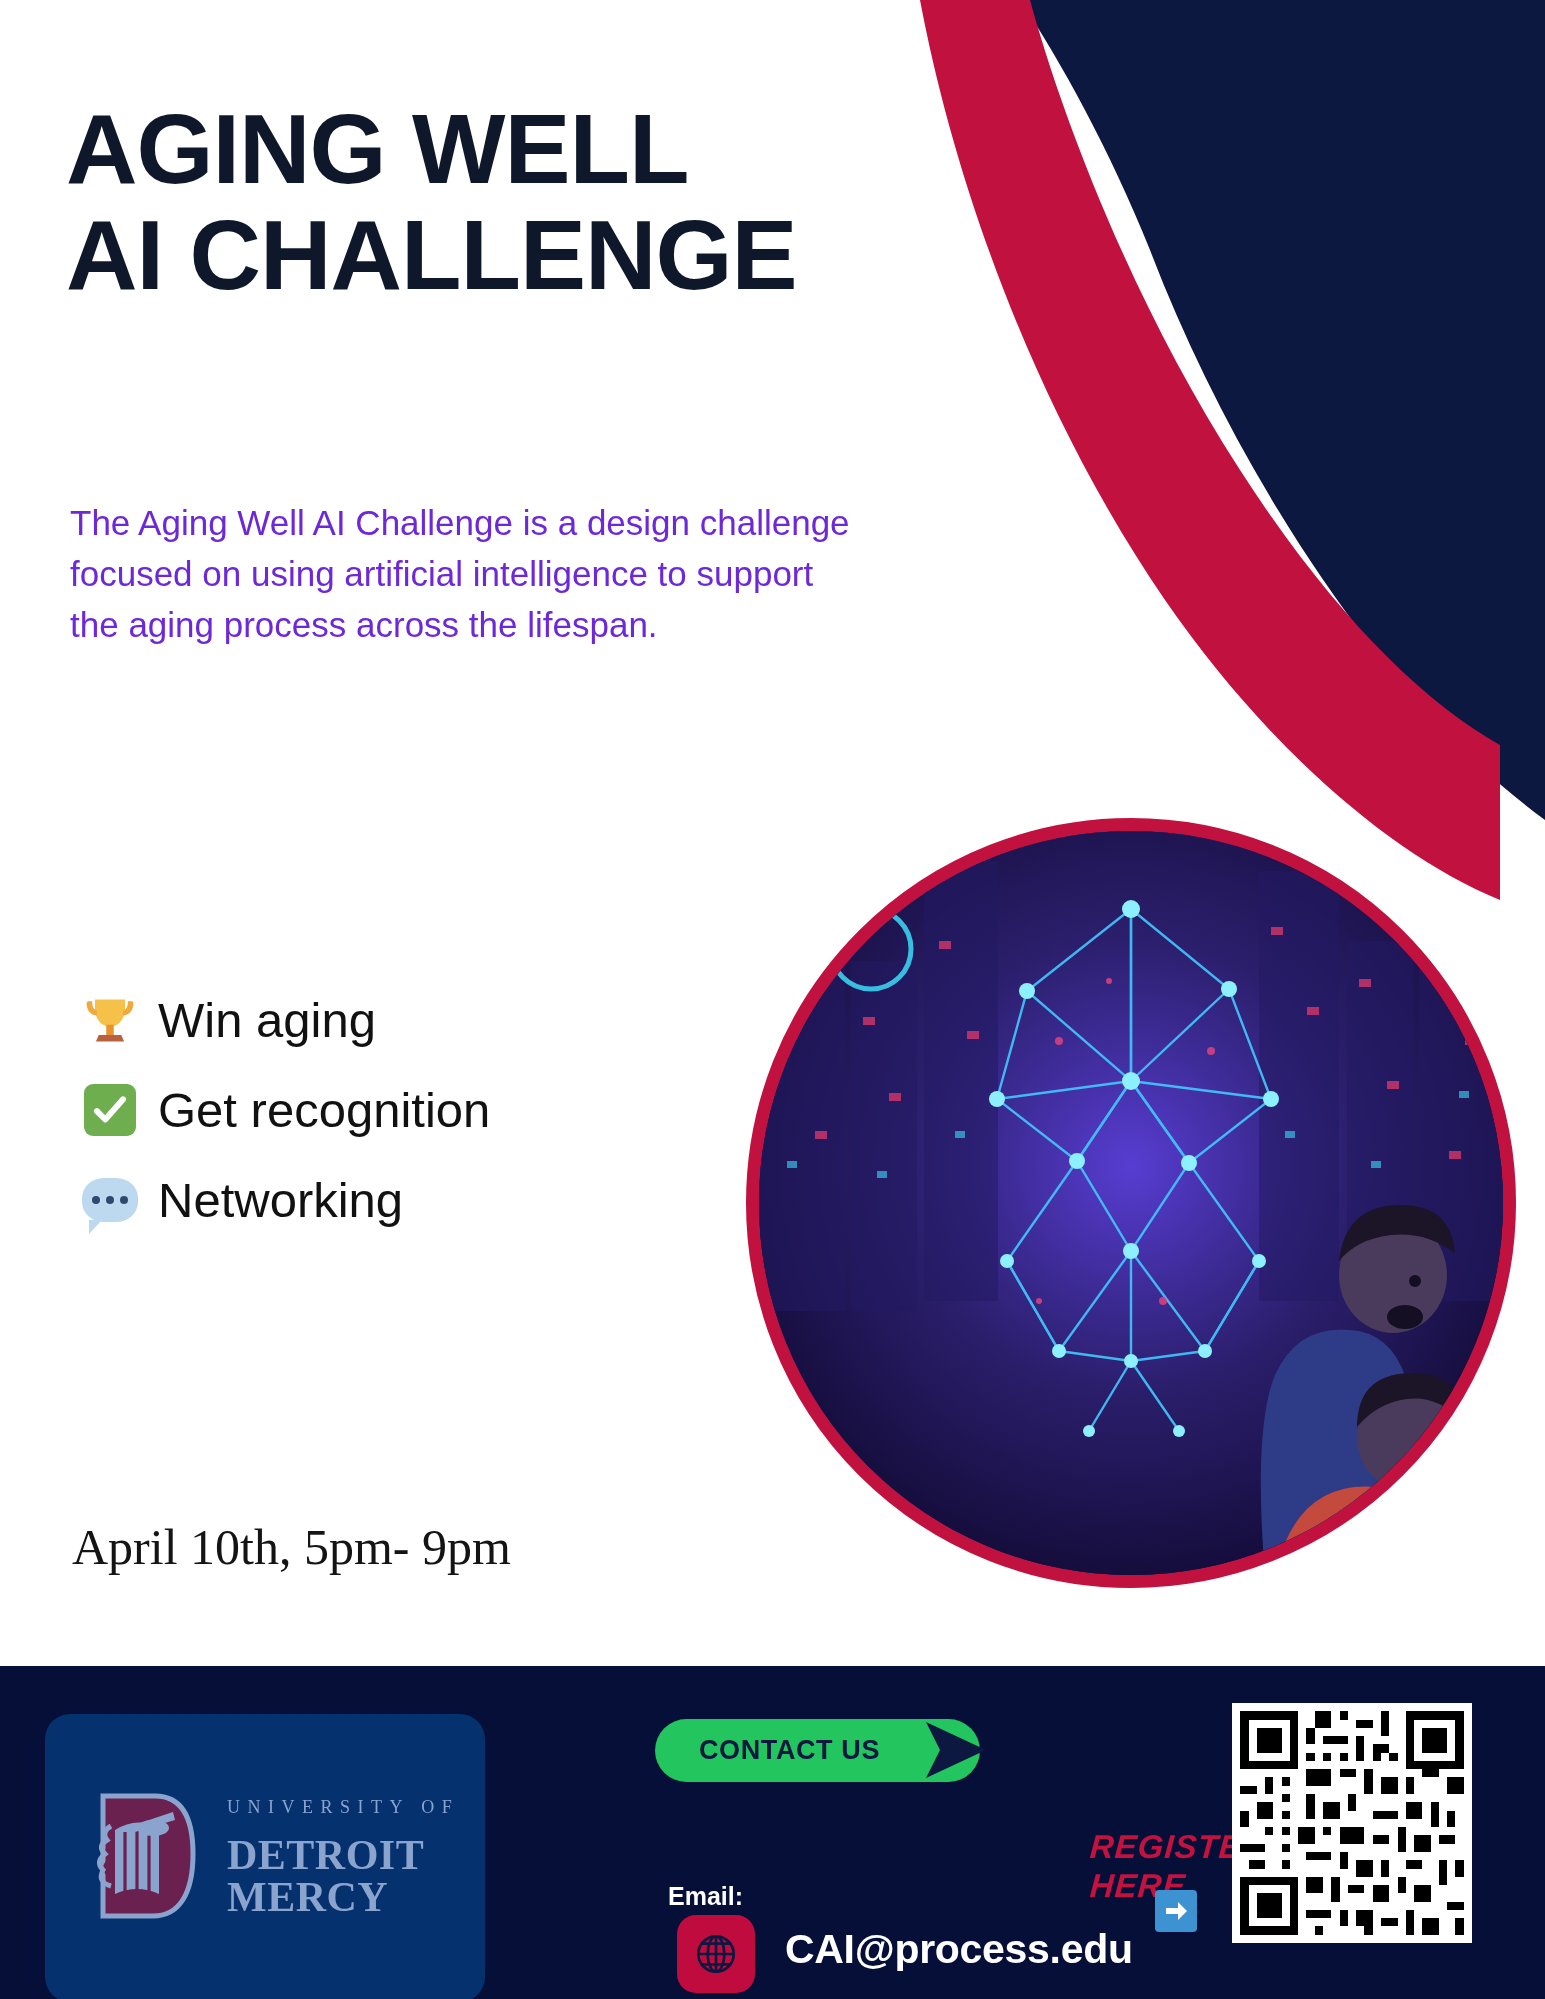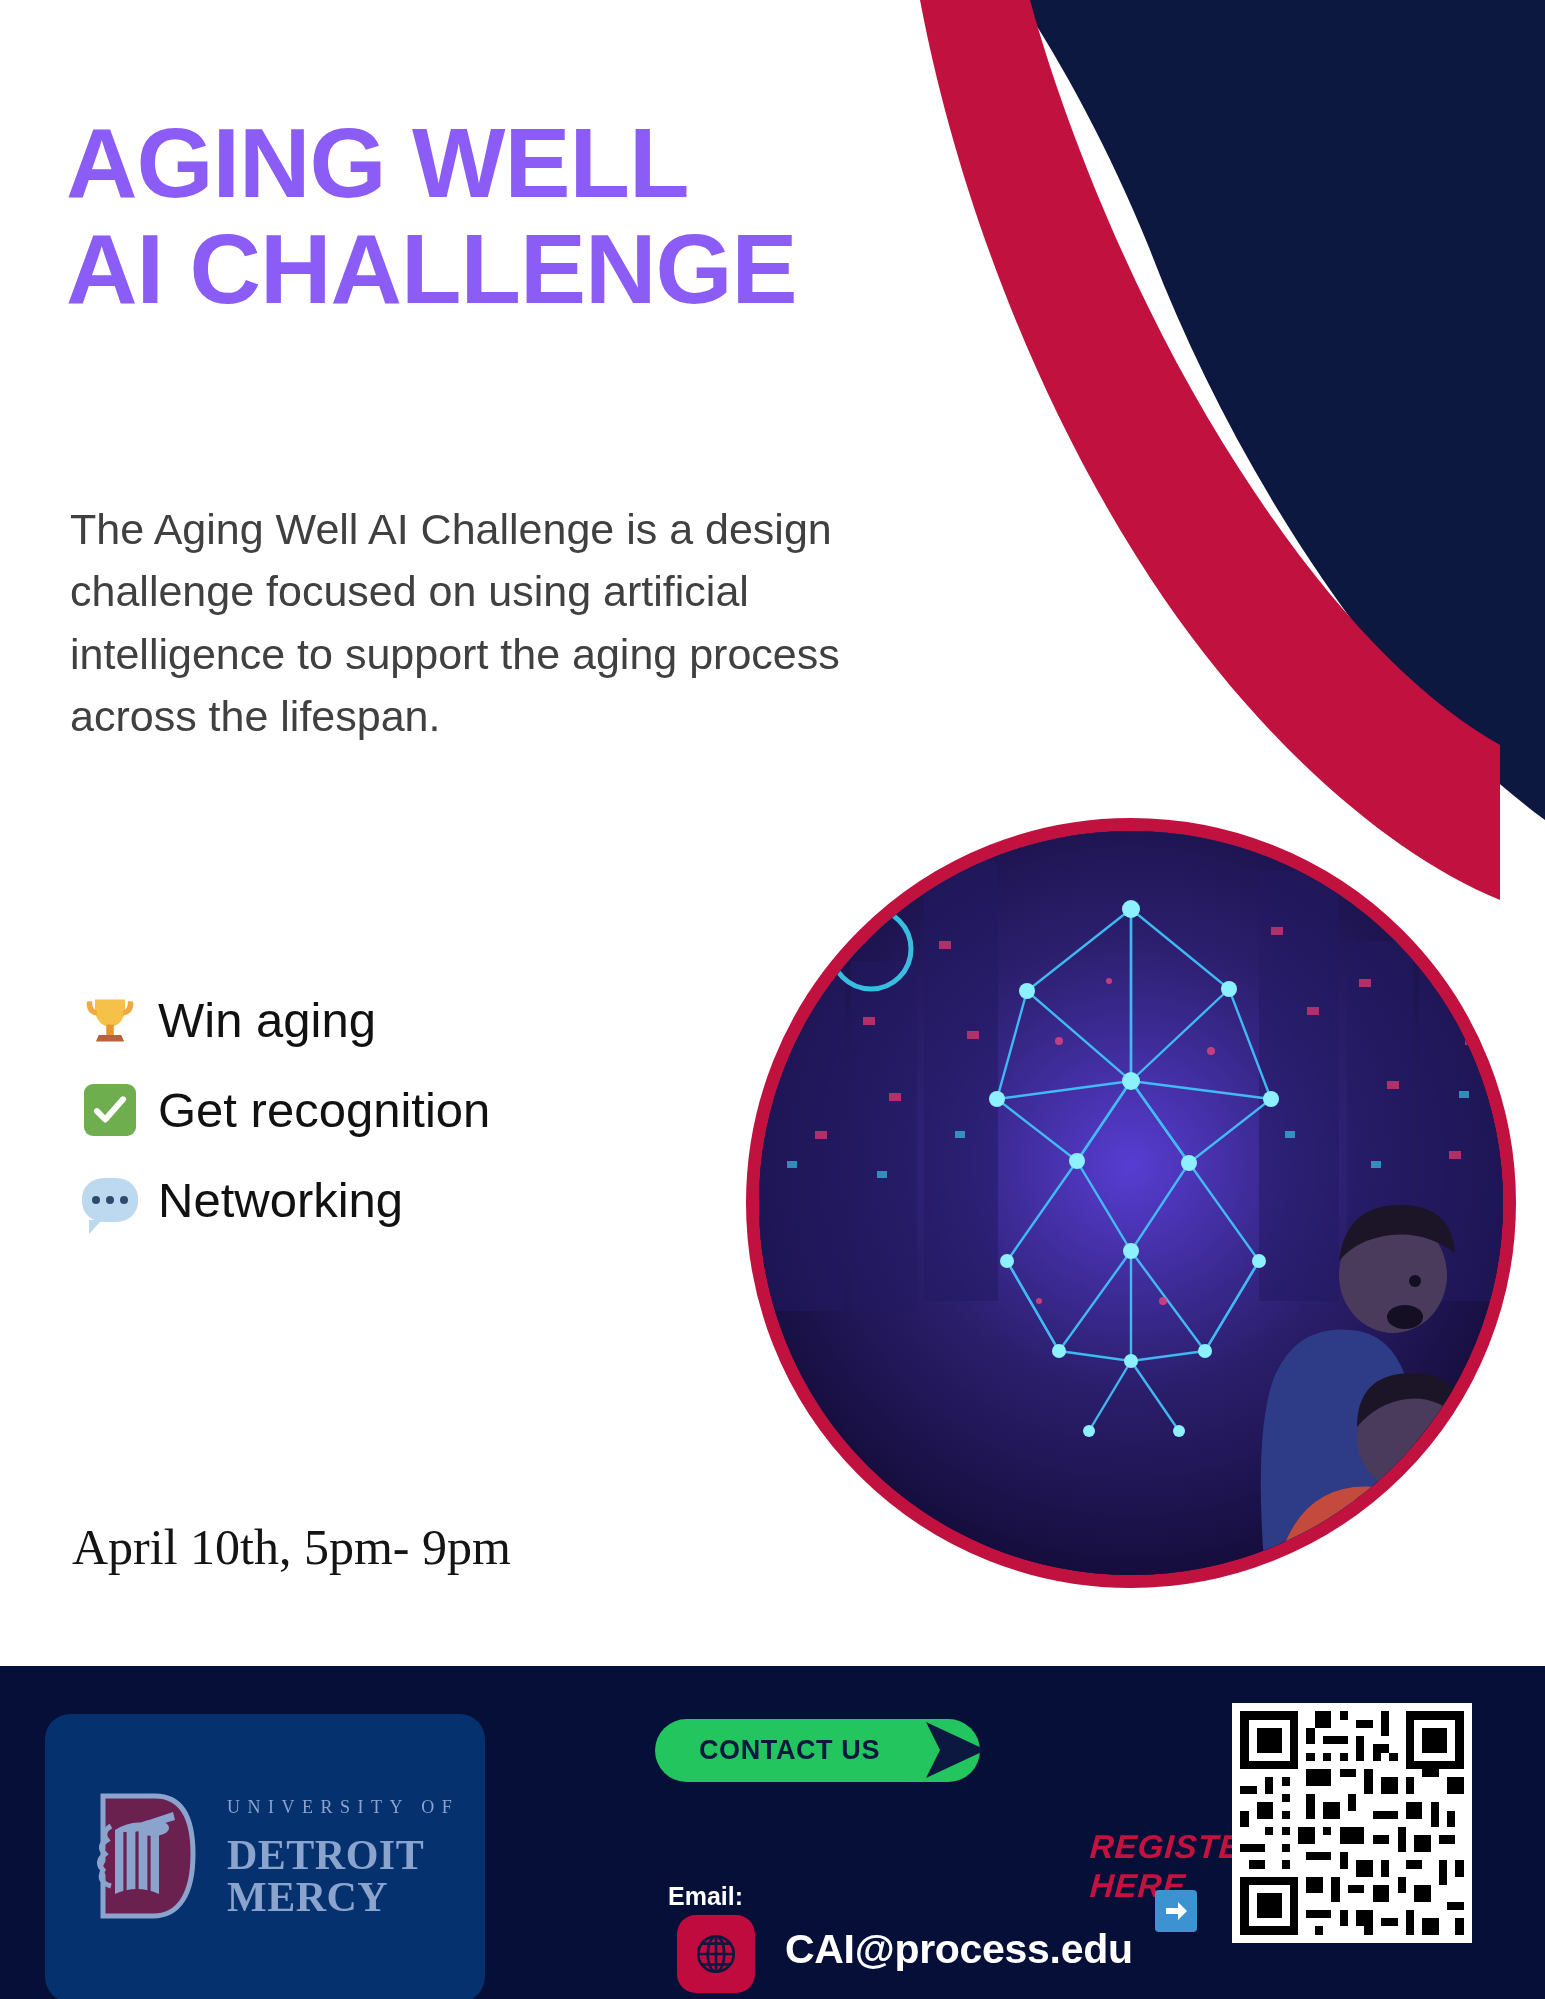--- a/index.html
+++ b/index.html
@@ -9,37 +9,37 @@
     font-family:"Liberation Sans", sans-serif;
     position:relative; overflow:hidden;
     background:#ffffff;
   }
 
   
   .deco-layer { position:absolute; inset:0; width:1545px; height:1999px; pointer-events:none; }
 
   
   .headline {
-    position:absolute; left:66px; top:110px;
+    position:absolute; left:66px; top:96px;
     width:840px;
-    color:#8b5cf6;
+    color:#0f172a;
     font-weight:bold;
     font-size:99px;
     line-height:1.07;
     letter-spacing:-1px;
     font-family:"Liberation Sans", sans-serif;
   }
   .headline .hl-line { display:block; white-space:nowrap; }
 
   
   .description {
     position:absolute; left:70px; top:498px;
     width:800px;
-    color:#404040;
-    font-size:43px;
+    color:#6d28d9;
+    font-size:35px;
     line-height:1.45;
     font-weight:300;
     font-family:"Liberation Sans", sans-serif;
   }
 
   
   .perks {
     position:absolute; left:76px; top:975px;
     width:660px;
   }

